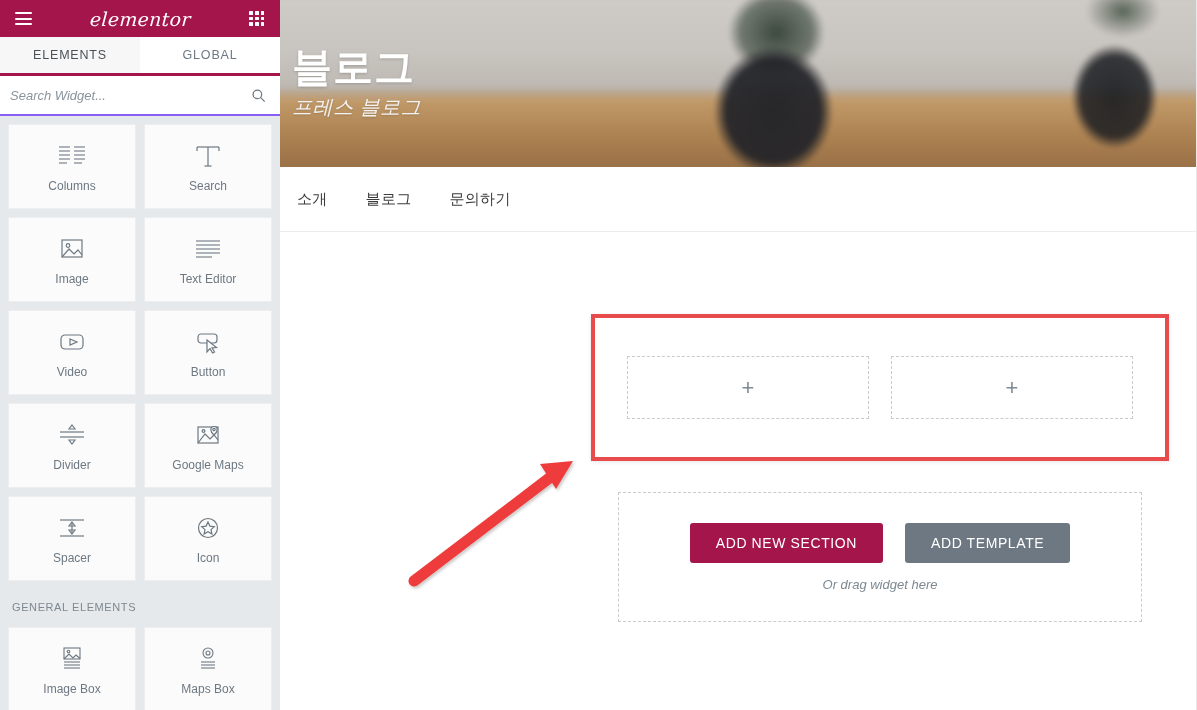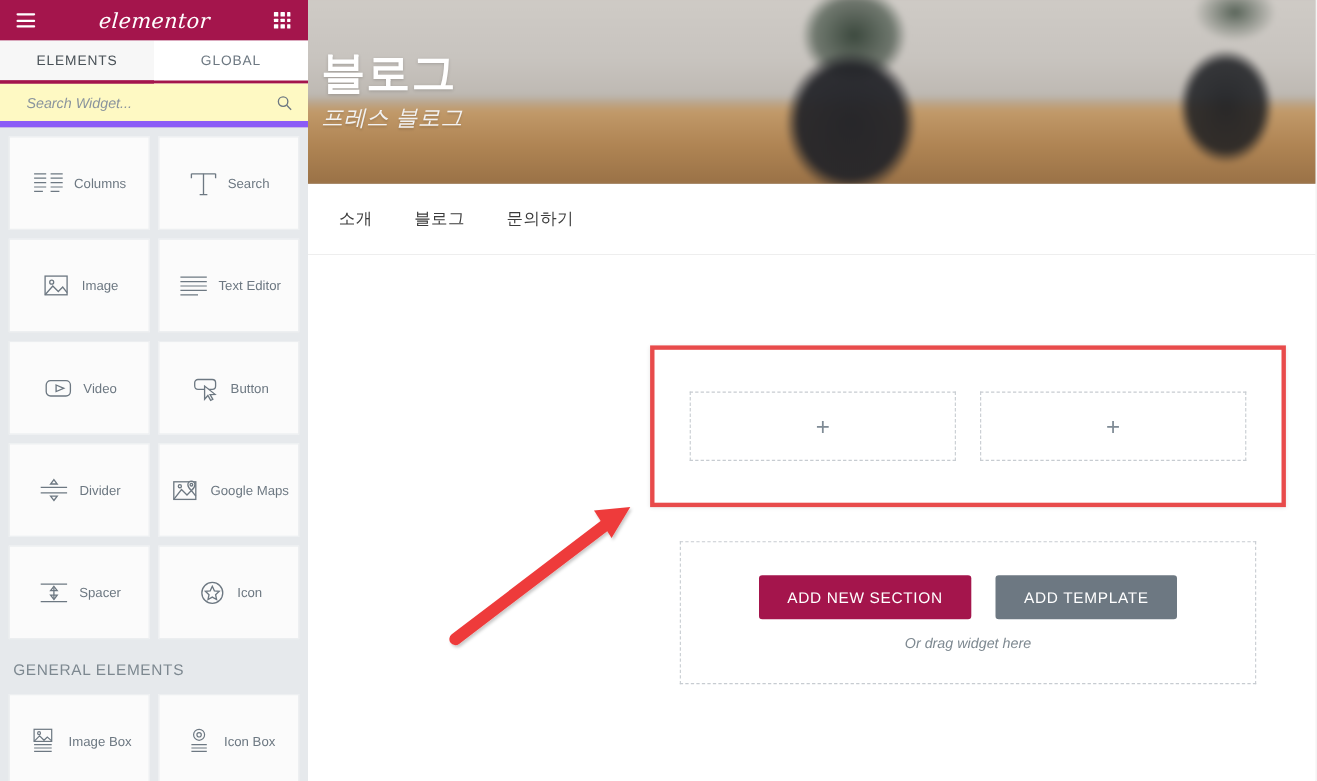--- a/index.html
+++ b/index.html
@@ -98,23 +98,23 @@
     height: 3px;
     background: #a4154c;
   }
 
   
   #search-row {
     height: 40px;
     flex: 0 0 40px;
     display: flex;
     align-items: center;
-    padding: 0 14px 0 24px;
-    background: #fef9c3;
-    border-bottom: 6px solid #8b5cf6;
+    padding: 0 14px 0 10px;
+    background: #ffffff;
+    border-bottom: 2px solid #8b5cf6;
   }
   #search-input {
     flex: 1 1 auto;
     border: none;
     outline: none;
     background: transparent;
     font-family: "Liberation Sans", sans-serif;
     font-size: 13px;
     font-style: italic;
     color: #6d7882;
@@ -132,42 +132,42 @@
   .widget-grid {
     display: grid;
     grid-template-columns: 1fr 1fr;
     gap: 8px;
   }
   .widget-card {
     background: #fbfbfb;
     border: 1px solid #eceef0;
     height: 85px;
     display: flex;
-    flex-direction: row;
+    flex-direction: column;
     align-items: center;
     justify-content: center;
     gap: 8px;
     cursor: move;
     user-select: none;
   }
   .widget-card .w-ico {
     color: #6d7882;
     height: 30px;
     display: flex;
     align-items: center;
     justify-content: center;
   }
   .widget-card .w-ico svg { display: block; }
   .widget-card .w-label {
     font-size: 12px;
     color: #6d7882;
   }
   .section-label {
     grid-column: 1 / -1;
-    font-size: 14px;
+    font-size: 11px;
     letter-spacing: 0.6px;
     color: #7d8890;
     padding: 12px 4px 6px 4px;
   }
 
   
   #canvas {
     position: relative;
     flex: 1 1 auto;
     height: 710px;
@@ -230,21 +230,21 @@
     text-shadow: 0 1px 2px rgba(0,0,0,0.15);
     font-style: italic;
   }
 
   
   #site-nav {
     height: 65px;
     display: flex;
     align-items: center;
     gap: 38px;
-    padding-left: 28px;
+    padding-left: 17px;
     border-bottom: 1px solid #ededed;
     background: #ffffff;
   }
   #site-nav .nav-item {
     font-size: 15px;
     color: #3b3b3b;
     cursor: pointer;
     letter-spacing: 0.3px;
   }
 
@@ -530,21 +530,21 @@
         <div class="widget-card">
           <span class="w-ico">
             <svg viewBox="0 0 30 26" width="30" height="26" stroke="currentColor" stroke-width="1.1" fill="none">
               <circle cx="15" cy="7" r="5"></circle>
                 <circle cx="15" cy="7" r="2"></circle>
               <line x1="8" y1="16" x2="22" y2="16"></line>
                 <line x1="8" y1="19" x2="22" y2="19"></line>
               <line x1="8" y1="22" x2="22" y2="22"></line>
             </svg>
           </span>
-          <span class="w-label">Icon Box</span>
+          <span class="w-label">Maps Box</span>
         </div>
 
       </div>
     </div>
 
   </div>
 
   <div id="canvas">
 
     <div id="hero">

